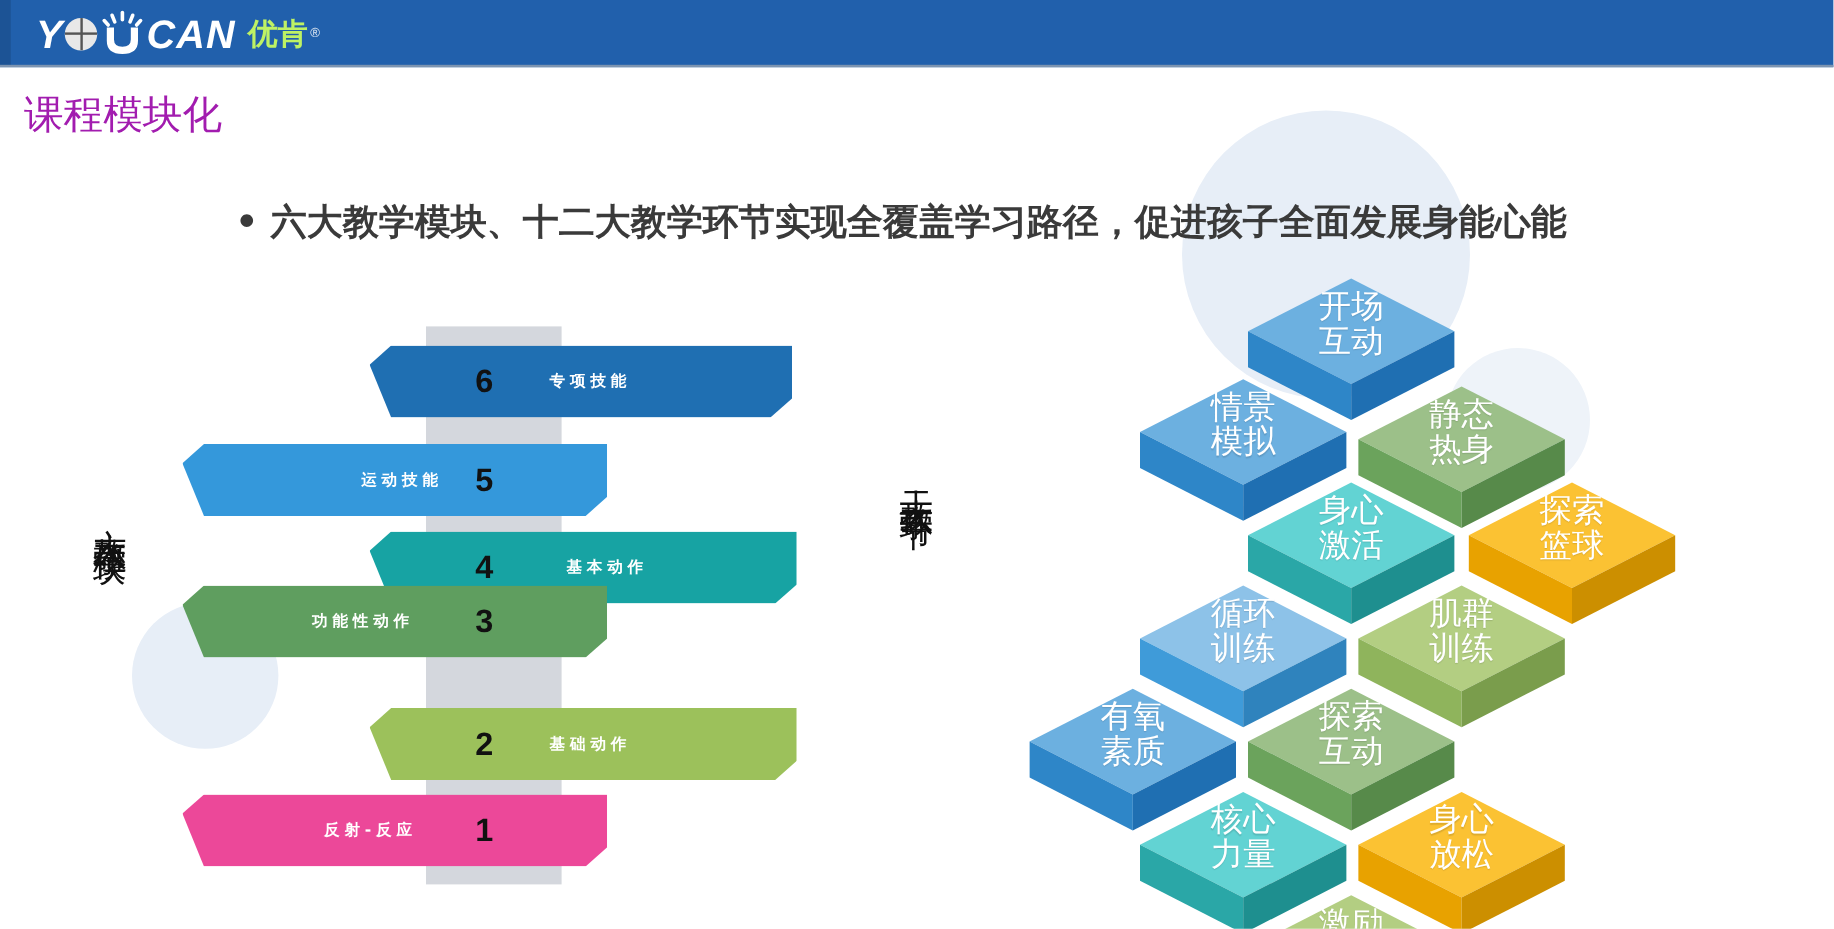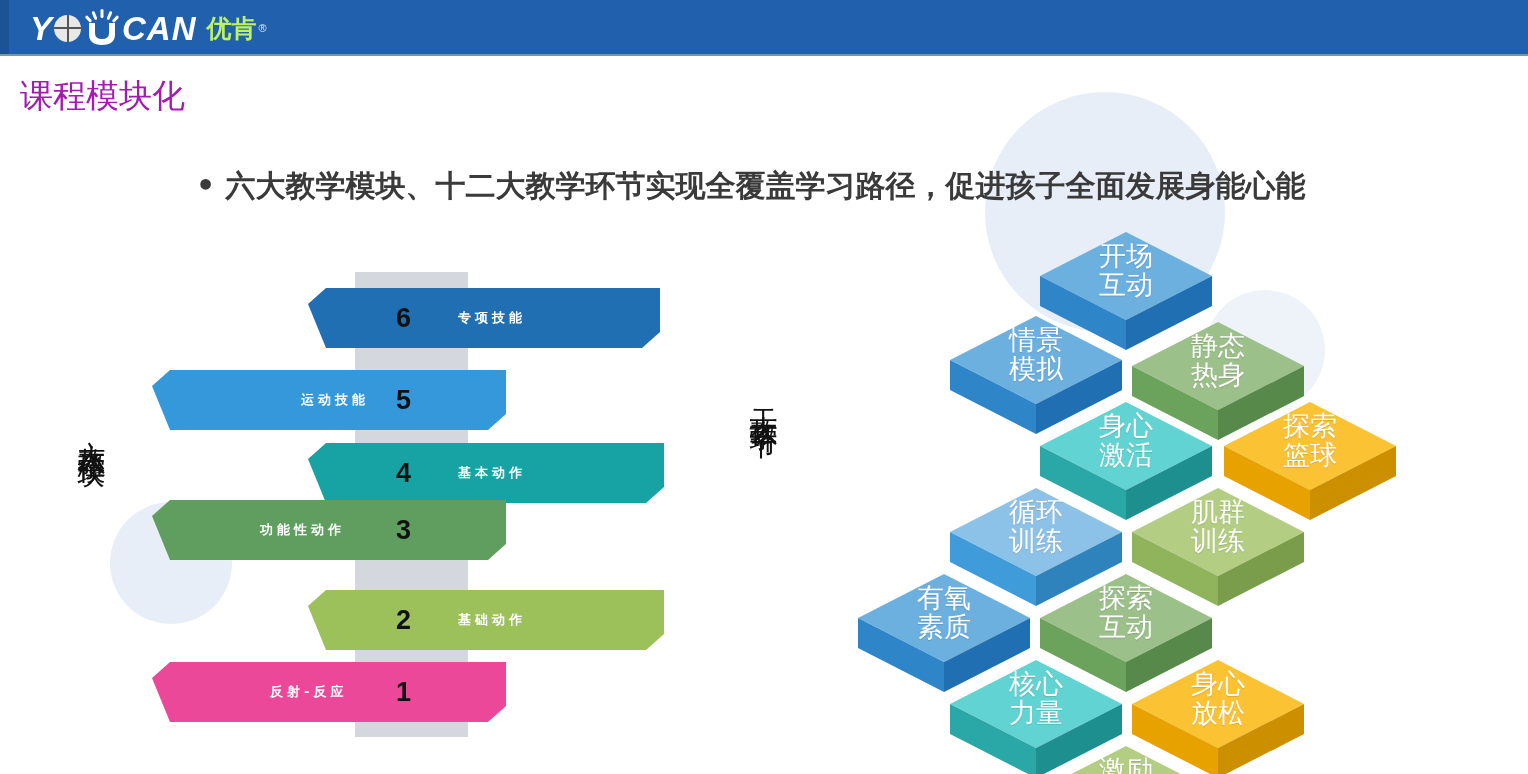--- a/index.html
+++ b/index.html
@@ -86,21 +86,21 @@
   }
   .bar-label{
     font-size:13px;font-weight:bold;color:#ffffff;
     letter-spacing:4px;
     font-family:"DejaVu Sans",sans-serif;
   }
   
   #bar-6{left:308px;top:288px;width:352px;background:#1f6fb2;}
   #bar-5{left:152px;top:370px;width:354px;background:#3498db;}
   #bar-4{left:308px;top:443px;width:356px;background:#17a3a3;}
-  #bar-3{left:152px;top:500px;width:354px;background:#5f9e5f;text-decoration:underline;}
+  #bar-3{left:152px;top:488px;width:354px;background:#5f9e5f;text-decoration:underline;}
   #bar-2{left:308px;top:590px;width:356px;background:#9cc15b;}
   #bar-1{left:152px;top:662px;width:354px;background:#f7b500;}
   .bar.num-right .bar-label{position:absolute;}
   
   .v-label{
     position:absolute;
     writing-mode:vertical-rl;
     font-size:28px;color:#111;letter-spacing:4px;
     font-family:"DejaVu Sans",sans-serif;
     z-index:3;
@@ -161,21 +161,21 @@
     <span class="bar-label" style="position:absolute;left:150px;">专项技能</span>
   </div>
 
   <div class="bar" id="bar-5" style="background: rgb(52, 152, 219);">
     <span class="bar-label" style="position:absolute;left:125px;margin-left:24px;">运动技能</span>
     <span class="bar-num" style="position:absolute;left:244px;">5</span>
   </div>
 
   <div class="bar num-right" id="bar-4" style="background: rgb(23, 163, 163);">
     <span class="bar-num" style="position:absolute;left:88px;">4</span>
-    <span class="bar-label" style="position:absolute;left:150px;">基本动作</span>
+    <span class="bar-label" style="position:absolute;left:164px;">基本动作</span>
   </div>
 
   <div class="bar" id="bar-3" style="background: rgb(95, 158, 95);">
     <span class="bar-label" style="position:absolute;left:108px;">功能性动作</span>
     <span class="bar-num" style="position:absolute;left:244px;">3</span>
   </div>
 
   <div class="bar num-right" id="bar-2" style="background: rgb(156, 193, 91);">
     <span class="bar-num" style="position:absolute;left:88px;">2</span>
     <span class="bar-label" style="position:absolute;left:150px;">基础动作</span>

